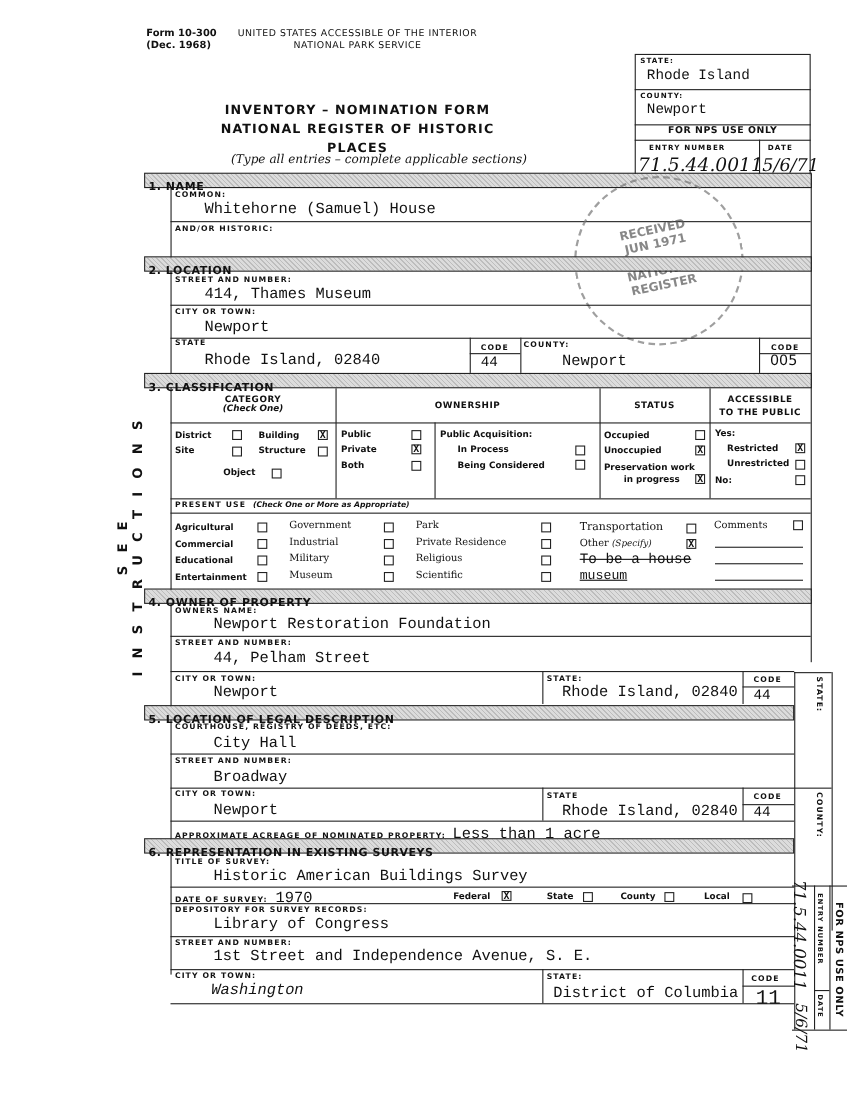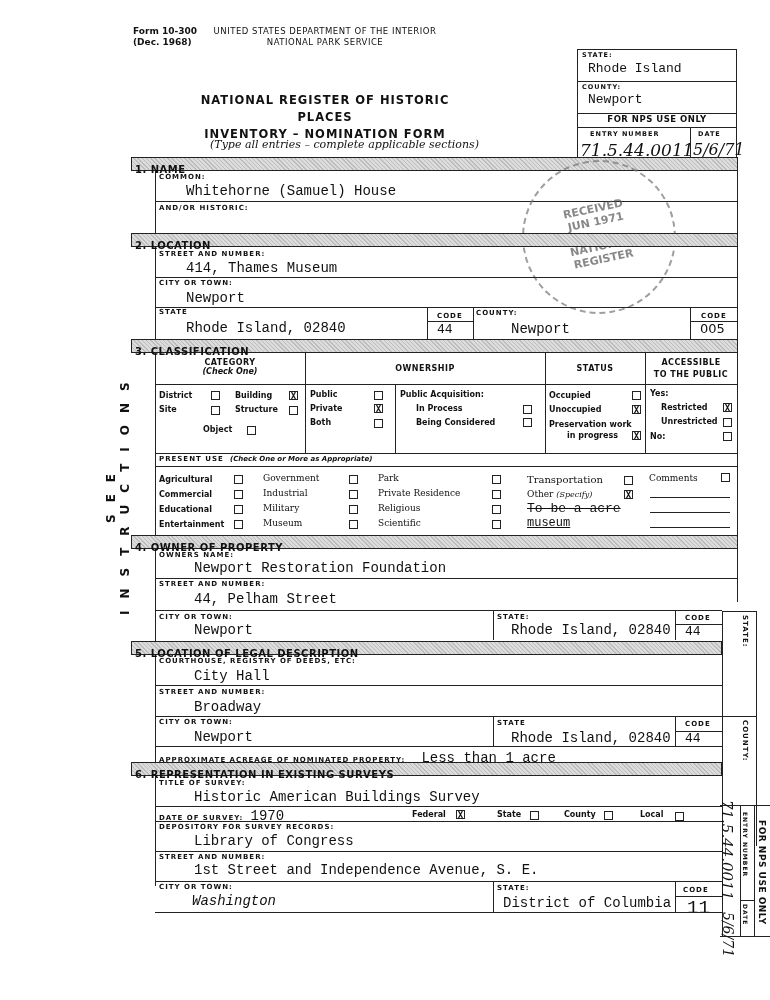--- a/index.html
+++ b/index.html
@@ -19,26 +19,26 @@
   .vert { writing-mode:vertical-rl; }
 </style>
 </head>
 <body>
 
 <div class="abs" style="left:133px;top:26px;font-size:9px;font-weight:bold;line-height:11px;">
   <div>Form 10-300</div>
   <div>(Dec. 1968)</div>
 </div>
 <div class="abs" style="left:195px;top:26px;width:260px;text-align:center;font-size:8.5px;letter-spacing:0.5px;line-height:11px;">
-  <div>UNITED STATES DEPARTMENT OF THE INTERIOR</div>
+  <div>UNITED STATES ACCESSIBLE OF THE INTERIOR</div>
   <div>NATIONAL PARK SERVICE</div>
 </div>
 <div class="abs hdr" style="left:180px;top:92px;width:290px;text-align:center;font-size:11.5px;letter-spacing:1px;line-height:17px;">
+  <div>INVENTORY – NOMINATION FORM</div>
   <div>NATIONAL REGISTER OF HISTORIC PLACES</div>
-  <div>INVENTORY – NOMINATION FORM</div>
 </div>
 <div class="abs" style="left:210px;top:138px;font-family:'DejaVu Serif',serif;font-style:italic;font-size:11px;">(Type all entries – complete applicable sections)</div>
 
 <div class="abs box" style="left:577px;top:49px;width:160px;height:110px;border-width:1.5px;">
 </div>
 <div class="hline" style="left:577px;top:81px;width:160px;"></div>
 <div class="hline" style="left:577px;top:113px;width:160px;"></div>
 <div class="hline" style="left:577px;top:127px;width:160px;"></div>
 <div class="vline" style="left:690px;top:127px;height:32px;"></div>
 <div class="abs lbl" style="left:582px;top:51px;font-size:6.5px;">STATE:</div>
@@ -190,21 +190,21 @@
 <span class="cb" style="left:492px;top:505px;"></span>
 <span class="cb" style="left:492px;top:520px;"></span>
 
 <div class="abs" style="left:527px;top:474px;font-family:'DejaVu Serif',serif;font-size:10px;">Transportation</div>
 <span class="cb" style="left:624px;top:476px;"></span>
 <div class="abs" style="left:527px;top:489px;font-family:'DejaVu Serif',serif;font-size:9px;">
   <span>Other</span>
   <span style="font-style:italic;font-size:8px;">(Specify)</span>
 </div>
 <span class="cb" style="left:624px;top:490px;">X</span>
-<div class="abs typed" style="left:527px;top:501px;font-size:13px;text-decoration:line-through;">To be a acre</div>
+<div class="abs typed" style="left:527px;top:501px;font-size:13px;text-decoration:line-through;">To be a house</div>
 <div class="abs typed" style="left:527px;top:516px;font-size:12px;text-decoration:underline;">museum</div>
 <div class="abs" style="left:649px;top:473px;font-family:'DejaVu Serif',serif;font-size:9px;">Comments</div>
 <span class="cb" style="left:721px;top:473px;"></span>
 <div class="hline" style="left:650px;top:497px;width:80px;"></div>
 <div class="hline" style="left:650px;top:512px;width:80px;"></div>
 <div class="hline" style="left:650px;top:527px;width:80px;"></div>
 
 <div class="abs sec" style="left:131px;top:535px;width:607px;"><span>4. OWNER OF PROPERTY</span></div>
 <div class="abs lbl" style="left:159px;top:551px;">OWNERS NAME:</div>
 <div class="abs typed" style="left:194px;top:560px;">Newport Restoration Foundation</div>
@@ -234,21 +234,21 @@
 <div class="vline" style="left:493px;top:716px;height:30px;"></div>
 <div class="abs lbl" style="left:497px;top:719px;">STATE</div>
 <div class="abs typed" style="left:511px;top:730px;">Rhode Island, 02840</div>
 <div class="vline" style="left:675px;top:716px;height:30px;"></div>
 <div class="abs lbl" style="left:685px;top:720px;">CODE</div>
 <div class="hline" style="left:675px;top:731px;width:47px;"></div>
 <div class="abs typed" style="left:685px;top:731px;font-size:13px;">44</div>
 <div class="hline" style="left:155px;top:746px;width:567px;"></div>
 <div class="abs" style="left:159px;top:747px;">
   <span class="lbl">APPROXIMATE ACREAGE OF NOMINATED PROPERTY:</span>
-  <span class="typed" style="margin-left:11px;">Less than 1 acre</span>
+  <span class="typed" style="margin-left:1px;">Less than 1 acre</span>
 </div>
 
 <div class="abs sec" style="left:131px;top:762px;width:591px;"><span>6. REPRESENTATION IN EXISTING SURVEYS</span></div>
 <div class="abs lbl" style="left:159px;top:779px;">TITLE OF SURVEY:</div>
 <div class="abs typed" style="left:194px;top:789px;">Historic American Buildings Survey</div>
 <div class="hline" style="left:155px;top:806px;width:567px;"></div>
 <div class="abs" style="left:159px;top:805px;">
   <span class="lbl">DATE OF SURVEY:</span>
   <span class="typed" style="margin-left:2px;">1970</span>
 </div>

